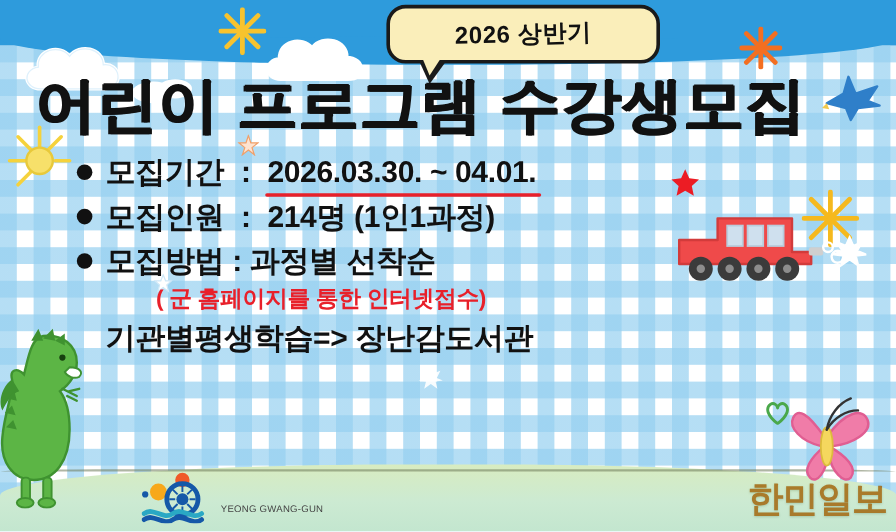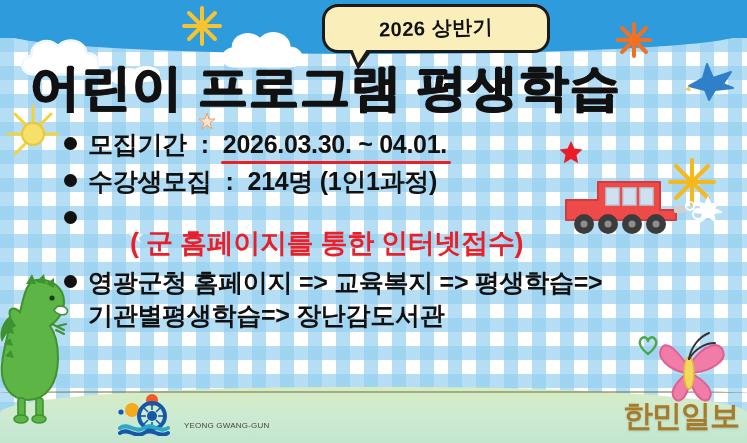--- a/index.html
+++ b/index.html
@@ -96,21 +96,21 @@
   }
   .row-text .gap{display:inline-block;width:7px;}
   .underline-date{
     position:relative;display:inline-block;
   }
   .underline-date:after{
     content:"";position:absolute;left:-2px;right:-4px;bottom:-3px;height:3px;
     background:#e8202a;border-radius:2px;
   }
   .row-red{
-    font-size:27px;font-weight:800;color:#e8202a;white-space:nowrap;
+    font-size:19px;font-weight:800;color:#e8202a;white-space:nowrap;
     letter-spacing:-.3px;margin-left:66px;line-height:1.32;
   }
   .row-indent{
     font-size:25px;font-weight:800;color:#111;white-space:nowrap;
     letter-spacing:-.3px;margin-left:24px;line-height:1.32;
   }
   .r1{margin-bottom:4px;}
   .r2{margin-bottom:4px;}
   .r3{margin-bottom:2px;}
   .r4{margin-bottom:4px;}
@@ -311,49 +311,46 @@
     </svg>
   </div>
 
   <div class="bubble-tail"></div>
   <div class="bubble-tail-in"></div>
   <div class="bubble">
     <span class="bubble-text">2026 상반기</span>
   </div>
 
   <div class="title">
-    <span class="title-text">어린이 프로그램 평생학습</span>
+    <span class="title-text">어린이 프로그램 수강생모집</span>
   </div>
 
   <div class="body-list">
 
     <div class="row r1">
       <span class="bullet"></span>
       <span class="row-text">
         <span>모집기간</span><span class="gap"></span><span class="gap"></span><span>:</span><span class="gap"></span><span class="gap"></span><span class="underline-date">2026.03.30. ~ 04.01.</span>
       </span>
     </div>
 
     <div class="row r2">
       <span class="bullet"></span>
       <span class="row-text">
-        <span>수강생모집</span><span class="gap"></span><span class="gap"></span><span>:</span><span class="gap"></span><span class="gap"></span><span>214명 (1인1과정)</span>
+        <span>모집인원</span><span class="gap"></span><span class="gap"></span><span>:</span><span class="gap"></span><span class="gap"></span><span>214명 (1인1과정)</span>
       </span>
     </div>
 
     <div class="row r3">
       <span class="bullet"></span>
+      <span class="row-text">모집방법 : 과정별 선착순</span>
     </div>
 
     <div class="row-red r4">( 군 홈페이지를 통한 인터넷접수)</div>
 
-    <div class="row r5">
-      <span class="bullet"></span>
-      <span class="row-text">영광군청 홈페이지 =&gt; 교육복지 =&gt; 평생학습=&gt;</span>
-    </div>
 
     <div class="row-indent">기관별평생학습=&gt; 장난감도서관</div>
   </div>
 
   <div class="grass"></div>
   <div class="grass-line"></div>
 
   <div class="logo">
     <span class="logo-mark">
       <svg width="62" height="44" viewBox="0 0 62 44">

